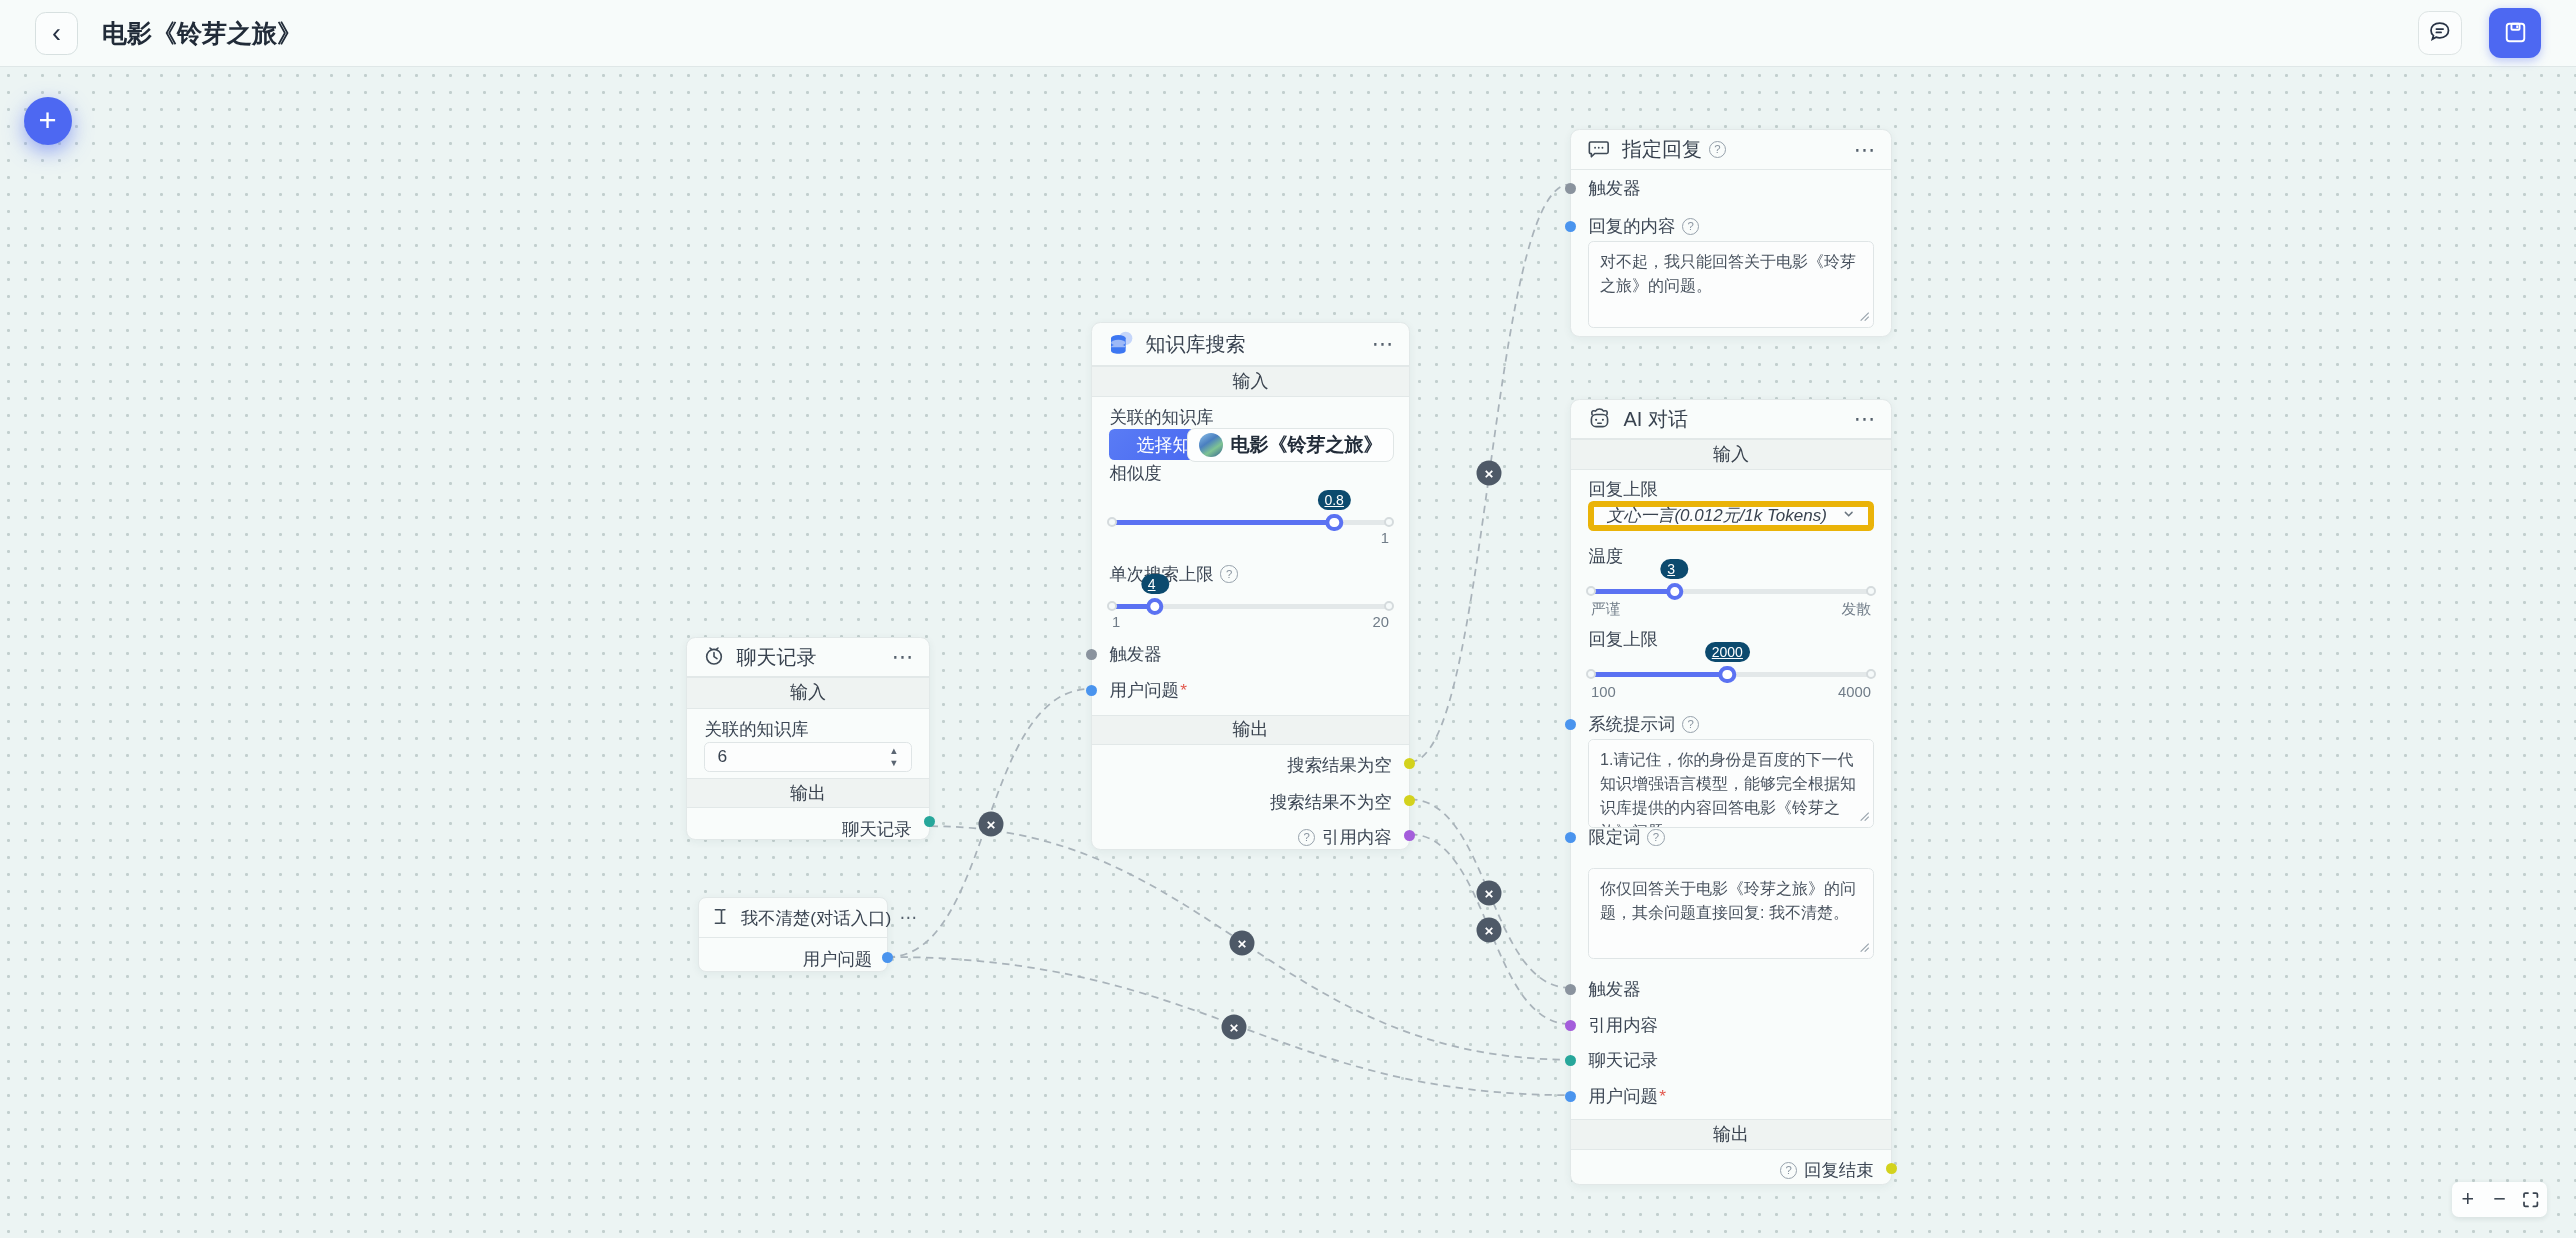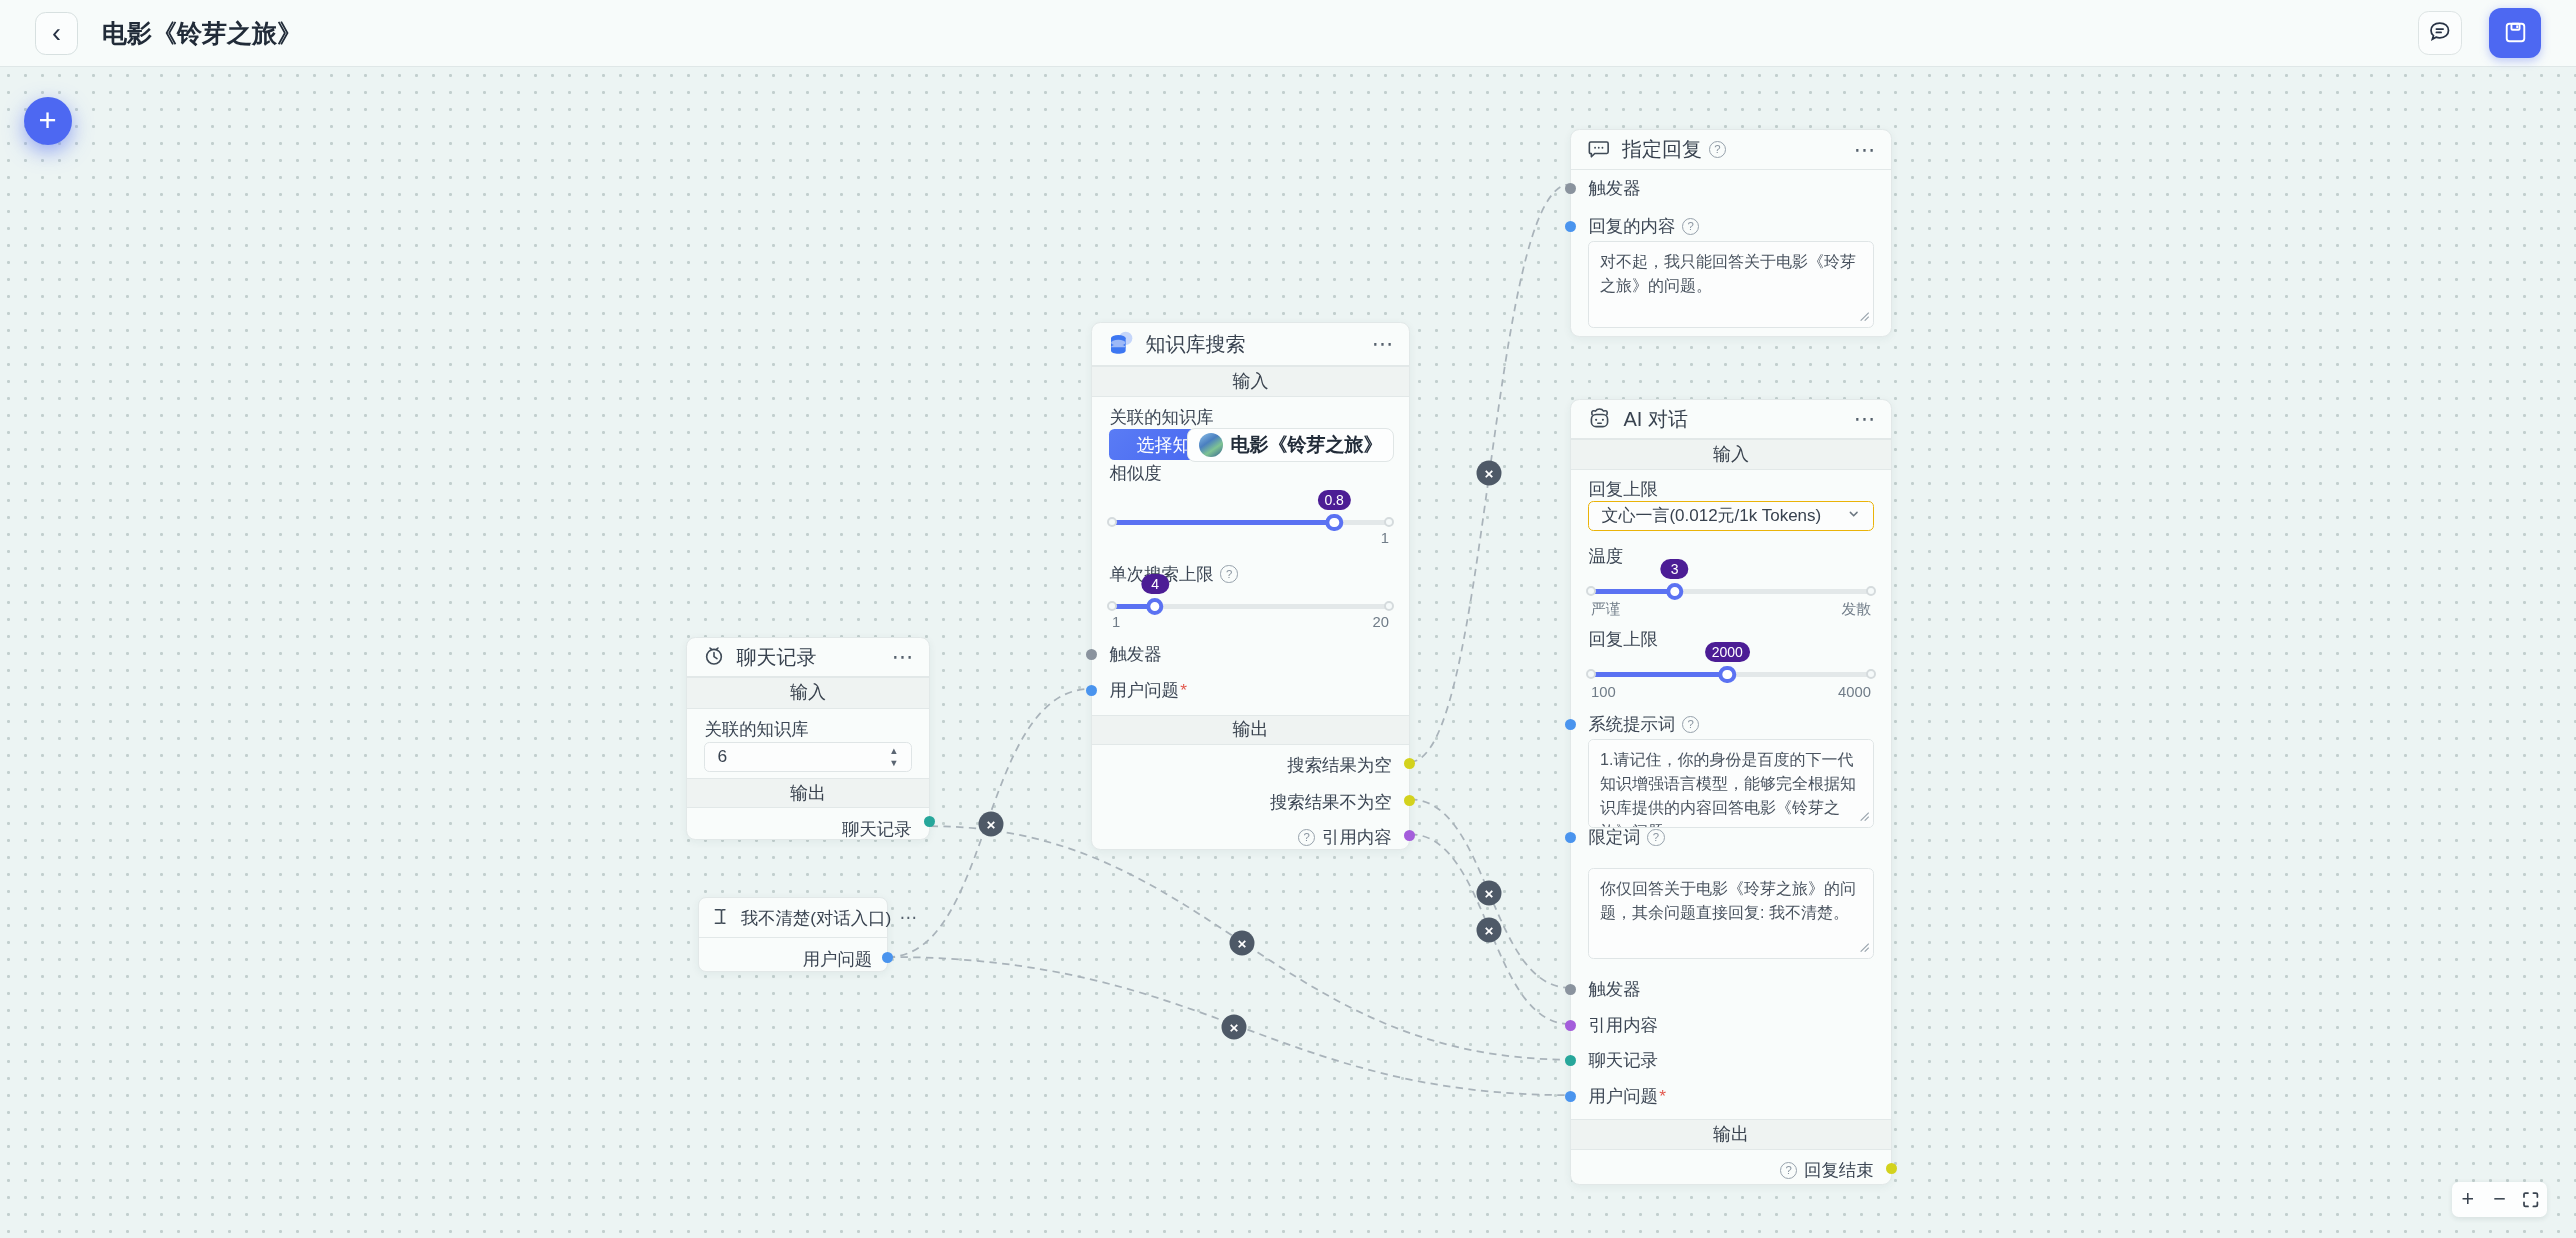--- a/index.html
+++ b/index.html
@@ -54,40 +54,40 @@
   .port{position:absolute;width:11.4px;height:11.4px;border-radius:50%;z-index:12;cursor:crosshair;}
   .p-left{left:-6px;} .p-right{right:-6px;}
   .c-gray{background:#8a939e;} .c-blue{background:#4a94ee;} .c-teal{background:#27a79b;}
   .c-yellow{background:#d3d21d;} .c-purple{background:#a45ddb;}
 
   
   .num-input{position:absolute;left:17.4px;right:17.4px;height:29.5px;border:1px solid #dfe5e6;border-radius:5.4px;
              background:#fcfdfd;display:flex;align-items:center;padding:0 12px;font-size:17.4px;color:#38424f;cursor:text;}
   .steppers{margin-left:auto;display:flex;flex-direction:column;line-height:1;gap:2px;}
   .steppers span{font-size:9.4px;color:#5a6572;cursor:pointer;}
-  .select{position:absolute;left:17.4px;right:17.4px;height:29.5px;border:1px solid #eab308;border-radius:5.4px;
-          background:#fcfdfd;display:flex;align-items:center;padding:0 12px;font-size:17px;color:#38424f;cursor:pointer;}
+  .select{position:absolute;left:17.4px;right:17.4px;height:29.5px;border:6px solid #eab308;border-radius:5.4px;
+          background:#fcfdfd;display:flex;align-items:center;padding:0 12px;font-size:17px;color:#38424f;cursor:pointer;font-style:italic;}
   .select .chev{margin-left:auto;}
   .btn-primary{position:absolute;left:17.4px;width:144px;height:31px;border:none;border-radius:5.4px;cursor:pointer;
                background:linear-gradient(135deg,#5a7cf5,#4160ee);color:#fff;font-size:18px;font-family:inherit;}
   .chip{position:absolute;right:14.8px;height:34px;border:1px solid #e0e6e6;border-radius:8px;background:#fdfefe;
         display:flex;align-items:center;gap:8px;padding:0 10.7px;cursor:pointer;}
   .chip .avatar{width:24px;height:24px;border-radius:50%;flex:none;
         background:linear-gradient(145deg,#8fc3ea 0%,#4a7fc0 38%,#7fc493 65%,#2f5d92 100%);}
   .chip .chip-label{font-size:19px;font-weight:700;color:#222c39;white-space:nowrap;}
 
   
   .slider{position:absolute;left:19px;right:19px;height:5.4px;background:#e3e8e9;border-radius:2.7px;}
   .slider .fill{position:absolute;left:0;top:0;height:100%;background:#5b72f2;border-radius:2.7px;}
   .slider .enddot{position:absolute;top:-2.7px;width:10px;height:10px;border:2px solid #d5dbdd;border-radius:50%;background:#f6fafa;}
   .slider .enddot.l{left:-4px;} .slider .enddot.r{right:-4px;}
   .slider .handle{position:absolute;top:-6px;width:17.4px;height:17.4px;border-radius:50%;background:#fff;
                   border:4px solid #5b72f2;transform:translateX(-50%);cursor:grab;}
-  .slider .bubble{position:absolute;bottom:17.4px;left:50%;transform:translateX(-50%);background:#4c1d95;color:#fff;
-                  font-size:14px;line-height:20px;min-width:28px;padding:0 6.7px;border-radius:10.7px;text-align:center;}
+  .slider .bubble{position:absolute;bottom:17.4px;left:50%;transform:translateX(-50%);background:#0c4a6e;color:#fff;
+                  font-size:14px;line-height:20px;min-width:28px;padding:0 6.7px;border-radius:10.7px;text-align:left;text-decoration:underline;}
   .range-lbl{position:absolute;font-size:14.8px;color:#707c88;}
 
   
   .ta-wrap{position:absolute;left:17.4px;right:17.4px;}
   .ta-wrap textarea{width:100%;height:100%;border:1px solid #dfe5e6;border-radius:5.4px;background:#fcfdfd;
         font-family:inherit;font-size:16px;line-height:1.5;color:#49535f;padding:8px 10.7px;resize:none;outline:none;}
   .ta-resize{position:absolute;right:4.7px;bottom:4.7px;pointer-events:none;}
 
   
   .zoombar{position:absolute;left:2452px;top:1115px;width:95px;height:35px;background:#fdfefe;border-radius:6.7px;

